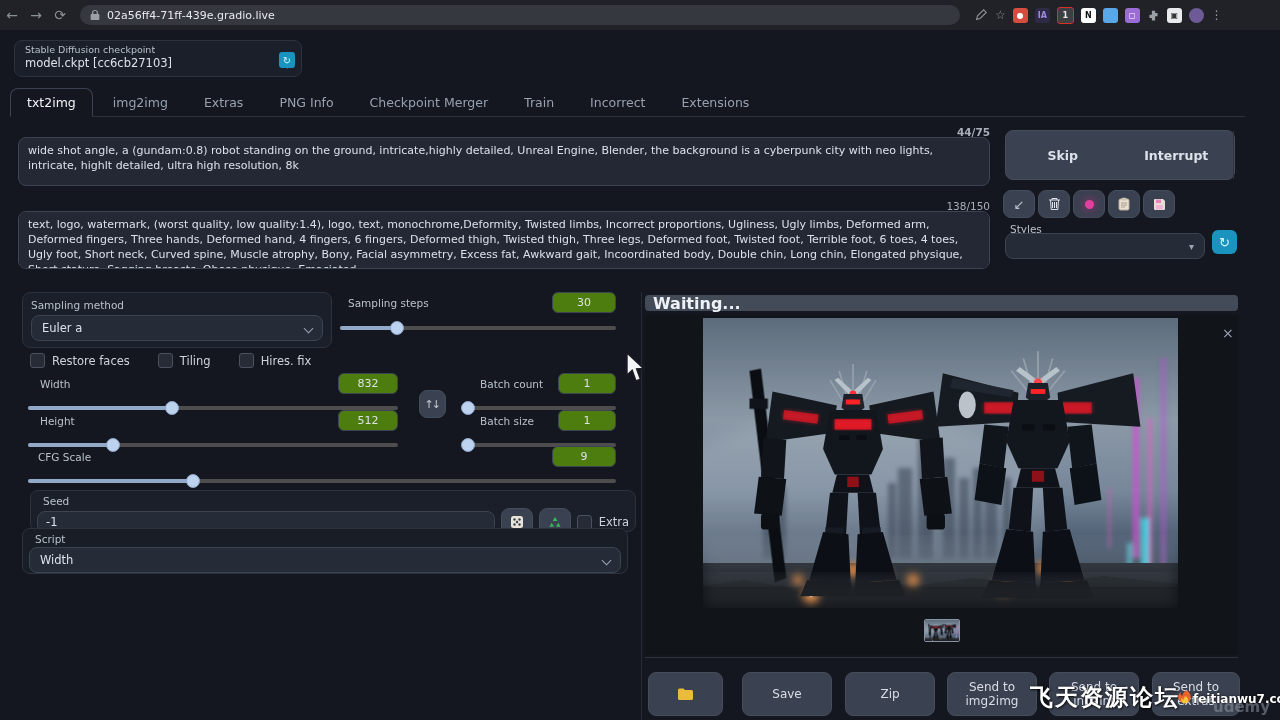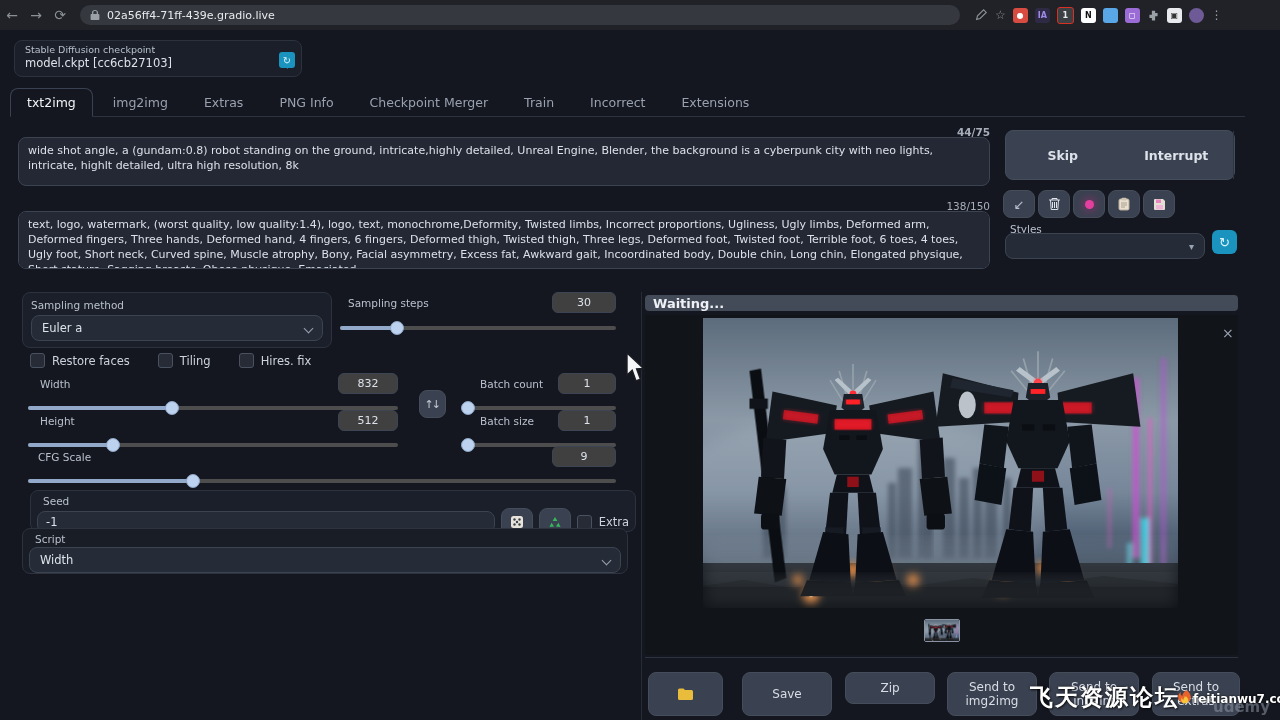--- a/index.html
+++ b/index.html
@@ -9,21 +9,21 @@
   .chrome{left:0;top:0;width:1280px;height:30px;background:#202227;display:flex;align-items:center;z-index:50;}
   .nav-ic{color:#8b9097;font-size:14px;width:24px;text-align:center;cursor:default;}
   .omnibox{height:20px;background:#35383f;border-radius:10px;display:flex;align-items:center;padding:0 10px;gap:7px;flex:0 0 auto;width:860px;margin-left:8px;}
   .omnibox .url{color:#e8eaed;font-size:11px;}
   .tb-right{display:flex;align-items:center;gap:7px;margin-left:14px;}
   .ext{width:15px;height:15px;border-radius:3px;display:inline-flex;align-items:center;justify-content:center;font-size:8px;font-weight:bold;}
   
   .panel{background:#1a1f29;border:1px solid #2c323e;border-radius:8px;}
   .lbl{color:#b9c0cc;font-size:10.5px;}
   .input-box{background:#252b37;border:1px solid #3c4452;border-radius:8px;}
-  .numbox{background:#404040;border:1px solid #3d4554;border-radius:6px;color:#dde2ea;font-size:11px;display:flex;align-items:center;justify-content:center;}
+  .numbox{background:#4d7c0f;border:1px solid #3d4554;border-radius:6px;color:#dde2ea;font-size:11px;display:flex;align-items:center;justify-content:center;}
   .btn{background:#3a4150;border:1px solid #454c5a;border-radius:8px;color:#d9dde6;display:flex;align-items:center;justify-content:center;font-size:12px;text-align:center;cursor:pointer;}
   .chev{width:6px;height:6px;border-right:1.6px solid #9aa3b2;border-bottom:1.6px solid #9aa3b2;transform:rotate(45deg);display:inline-block;}
   textarea{background:#232834;border:1px solid #3c4452;border-radius:8px;color:#dbe0e9;font-family:"DejaVu Sans",sans-serif;font-size:11px;line-height:1.35;padding:6px 9px;resize:none;outline:none;width:100%;height:100%;box-sizing:border-box;}
   .counter{color:#a7aeba;font-size:10.5px;text-align:right;}
   
   .tabs{left:10px;top:90px;width:1235px;height:27px;border-bottom:1px solid #2c323e;display:flex;align-items:flex-end;gap:4px;}
   .tab{font-size:12.5px;color:#99a1b0;padding:6px 16px;cursor:pointer;}
   .tab.active{color:#f2f4f8;border:1px solid #3a4150;border-bottom:1px solid #14171f;border-radius:8px 8px 0 0;margin-bottom:-1px;background:#14171f;}
   
   .slider{height:14px;position:relative;cursor:pointer;}
@@ -265,21 +265,21 @@
   <div class="lbl" style="margin-left:6px;">Script</div>
   <div class="input-box" style="margin-top:2px;height:24px;display:flex;align-items:center;justify-content:space-between;padding:0 10px;">
     <span style="font-size:11.5px;color:#dde2ea;">Width</span>
     <span class="chev"></span>
   </div>
 </div>
 
 <div class="abs vline" style="left:641px;top:292px;height:428px;"></div>
 
 <div class="abs" style="left:645px;top:295px;width:593px;height:16px;background:#434b58;border-radius:4px;display:flex;align-items:center;padding:0 8px;">
-  <span style="font-size:13px;font-weight:bold;color:#eef1f5;">Waiting...</span>
+  <span style="font-size:16px;font-weight:bold;color:#eef1f5;">Waiting...</span>
 </div>
 
 <svg width="0" height="0" style="position:absolute;">
   <defs>
     <linearGradient id="sky" x1="0" y1="0" x2="0" y2="1">
       <stop offset="0" stop-color="#5d6c7c"></stop>
         <stop offset=".35" stop-color="#8b99a7"></stop>
         <stop offset=".6" stop-color="#77879a"></stop>
         <stop offset=".8" stop-color="#46566a"></stop>
         <stop offset="1" stop-color="#232b36"></stop>
@@ -454,21 +454,21 @@
 </div>
 
 <div class="abs hline" style="left:645px;top:657px;width:593px;"></div>
 
 <div class="abs btn" style="left:648px;top:672px;width:75px;height:44px;">
   <svg width="17" height="14" viewBox="0 0 17 14">
       <path d="M1 3a1.5 1.5 0 011.5-1.5h4L8 3h6.5A1.5 1.5 0 0116 4.5v7A1.5 1.5 0 0114.5 13h-12A1.5 1.5 0 011 11.5V3z" fill="#e9bc3c"></path>
     </svg>
 </div>
 <div class="abs btn" style="left:742px;top:672px;width:90px;height:44px;">Save</div>
-<div class="abs btn" style="left:845px;top:672px;width:90px;height:32px;text-align:right;">Zip</div>
+<div class="abs btn" style="left:845px;top:672px;width:90px;height:44px;text-align:right;">Zip</div>
 <div class="abs btn" style="left:947px;top:672px;width:90px;height:44px;padding:0 10px;">Send to img2img</div>
 <div class="abs btn" style="left:1049px;top:672px;width:90px;height:44px;padding:0 10px;">Send to inpaint</div>
 <div class="abs btn" style="left:1152px;top:672px;width:88px;height:44px;padding:0 8px;">Send to extras</div>
 
 <div class="abs" style="left:1028px;top:676px;width:252px;height:44px;z-index:40;pointer-events:none;">
   <span class="abs udemy" style="left:185px;top:22px;">udemy</span>
   <span class="abs watermark-cn" style="left:2px;top:6px;white-space:nowrap;">飞天资源论坛</span>
   <svg class="abs" style="left:148px;top:12px;" width="18" height="18" viewBox="0 0 18 18">
     <path d="M9 1c1 3-3 4-2.5 7C4 7 4.5 5 5 4 2 6 1.5 9 3 12c1.6 3.1 6 3.7 9 2 2.8-1.6 3.6-5 2-8-.8-1.5-2-2.3-2.5-4-.6 1.3-1.8 1.7-2.5 0z" fill="#e8632c"></path>
       <path d="M8.6 8c.5 1.8-1.6 2.4-1.2 4.2-1.3-.6-1.4-1.8-1.2-2.6-1.3 1.3-1.3 3.2-.2 4.6 1.2 1.5 3.6 1.6 5.1.5 1.4-1 1.6-2.9.6-4.4-.5-.8-1.2-1.2-1.5-2.1-.4.7-1 .9-1.6-.2z" fill="#f7c33a"></path>

